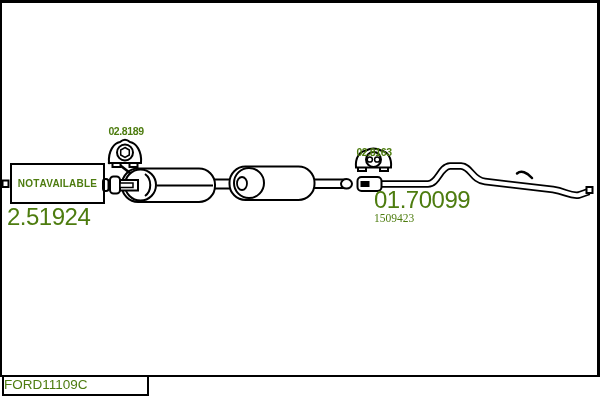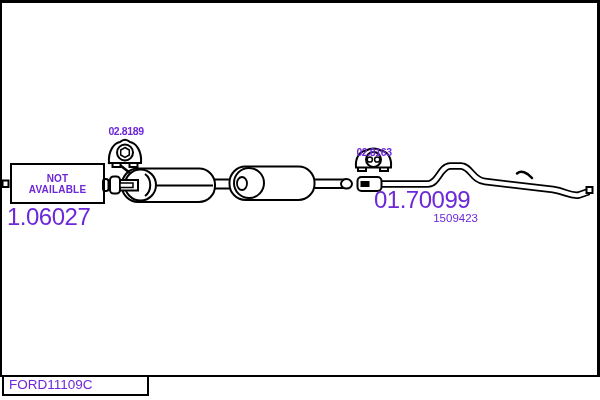--- a/index.html
+++ b/index.html
@@ -1,47 +1,47 @@
 <!DOCTYPE html>
 <html><head>
 <meta charset="utf-8">
 <style>
   html,body{margin:0;padding:0;background:#fff;}
   #canvas{
     position:relative;width:600px;height:400px;background:#fff;overflow:hidden;
-    font-family:"Liberation Sans",sans-serif;color:#6d28d9;
+    font-family:"Liberation Sans",sans-serif;color:#4d7c0f;
   }
   #frame{
     position:absolute;left:0;top:0;width:600px;height:377px;box-sizing:border-box;
     border-top:3px solid #000;border-left:2px solid #000;
     border-right:3px solid #000;border-bottom:2px solid #000;
   }
   #drawing{position:absolute;left:0;top:0;}
   .part-number{
     position:absolute;font-size:24px;letter-spacing:-0.5px;white-space:nowrap;line-height:1;
   }
   .ref-number{
-    position:absolute;font-size:11.5px;text-align:right;line-height:1;
+    position:absolute;font-size:11.5px;text-align:left;line-height:1;font-family:Liberation Serif, serif;
   }
   .hanger-label{
     position:absolute;font-size:10.5px;font-weight:bold;letter-spacing:-0.4px;
     text-align:center;line-height:1;white-space:nowrap;
   }
   #not-available-box{
     position:absolute;left:10px;top:163px;width:95px;height:41px;box-sizing:border-box;
-    border:2px solid #000;display:flex;flex-direction:column;justify-content:center;
+    border:2px solid #000;display:flex;flex-direction:row;justify-content:center;
     align-items:center;text-align:center;
   }
   #not-available-box .na-line{
     font-size:10px;font-weight:bold;line-height:11px;letter-spacing:0.2px;
   }
   #footer-box{
     position:absolute;left:2px;top:377px;width:147px;height:19px;box-sizing:border-box;
     border:2px solid #000;border-top:none;
-    font-size:13.5px;line-height:16px;padding-left:5px;white-space:nowrap;
+    font-size:13.5px;line-height:16px;white-space:nowrap;
   }
 </style>
 </head>
 <body>
 
 <div id="canvas">
 
   <div id="frame"></div>
 
   <svg id="drawing" width="600" height="400" viewBox="0 0 600 400" fill="none" stroke="#000" stroke-width="2">
@@ -108,21 +108,21 @@
   </svg>
 
   <div class="hanger-label" style="left:104px;top:126px;width:44px;">02.8189</div>
   <div class="hanger-label" style="left:351px;top:147px;width:46px;">02.8163</div>
 
   <div id="not-available-box">
     <div class="na-line">NOT</div>
     <div class="na-line">AVAILABLE</div>
   </div>
 
-  <div class="part-number" style="left:7px;top:205px;">1.06027</div>
+  <div class="part-number" style="left:7px;top:205px;">2.51924</div>
 
 
   <div class="part-number" style="left:374px;top:188px;">01.70099</div>
   <div class="ref-number" style="left:374px;top:213px;width:104px;">1509423</div>
 
   <div id="footer-box">
     <span>FORD11109C</span>
   </div>
 
 </div>

